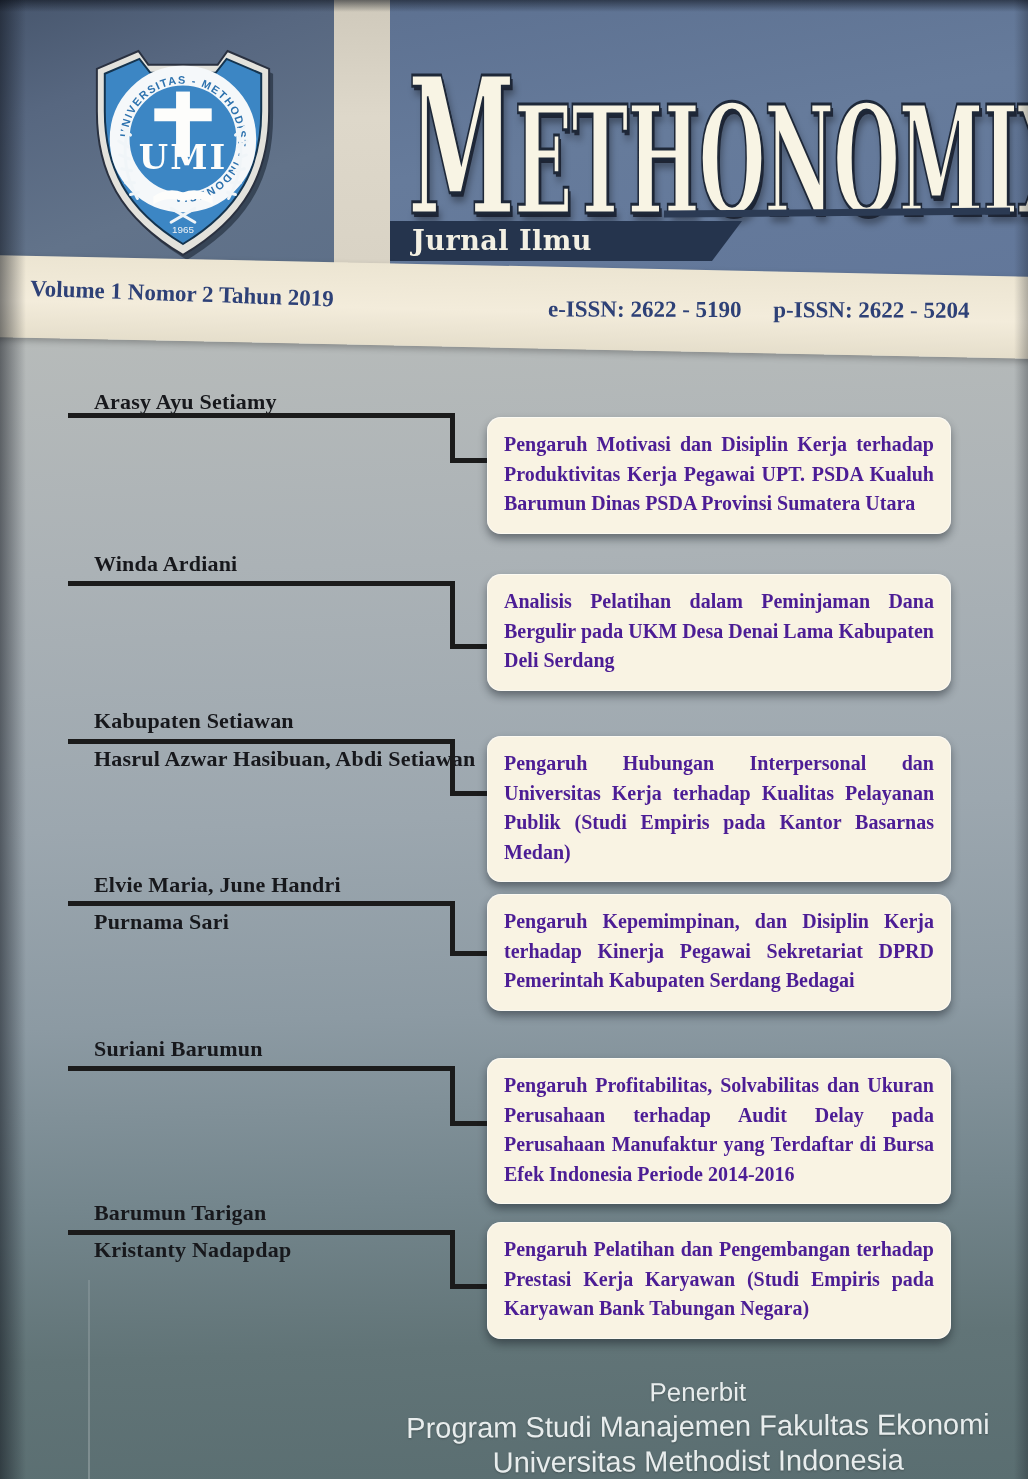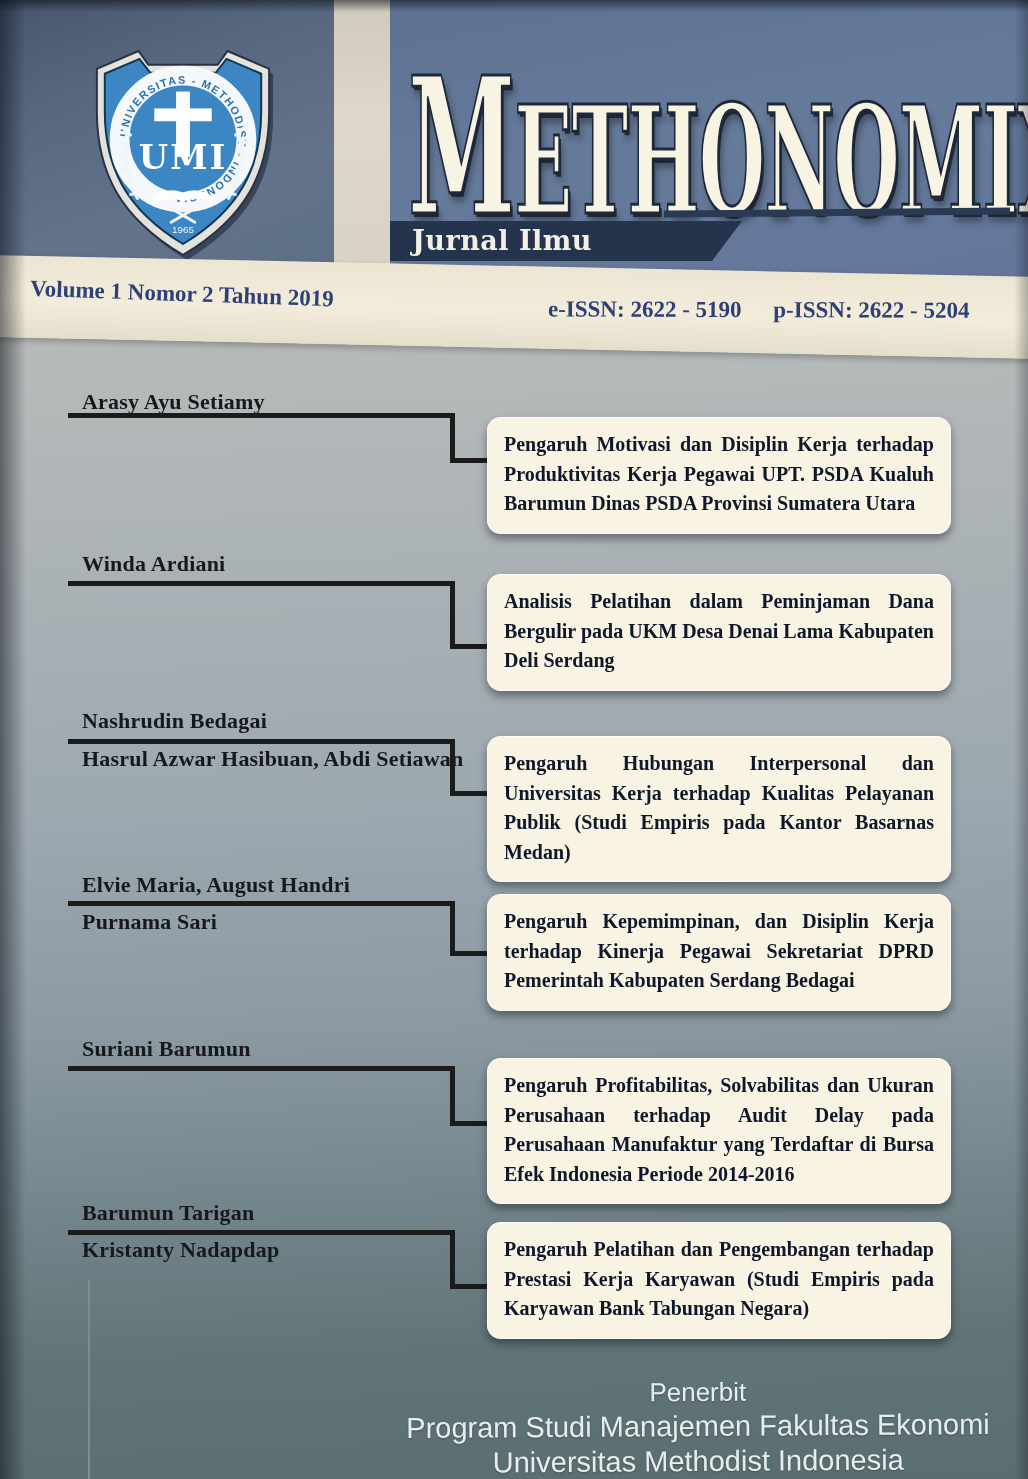--- a/index.html
+++ b/index.html
@@ -51,29 +51,29 @@
     transform:rotate(1.2deg);
     box-shadow:0 3px 6px rgba(0,0,0,.25);
   }
   .issue-volume{position:absolute;left:46px;top:22px;
     font-weight:bold;font-size:23px;color:#2e4177;transform:rotate(.8deg);}
   .issue-issn{position:absolute;right:74px;top:26px;white-space:nowrap;
     font-weight:bold;font-size:23px;color:#2e4177;transform:rotate(-1deg);}
   .issue-issn span{margin-left:26px;}
   .issue-issn span:first-child{margin-left:0;}
   
-  .author{position:absolute;left:82px;z-index:4;font-weight:bold;font-size:22px;
+  .author{position:absolute;left:94px;z-index:4;font-weight:bold;font-size:22px;
     color:#17181c;letter-spacing:.2px;white-space:nowrap;}
   .hline{position:absolute;left:68px;width:387px;height:5px;background:#1b1b1b;z-index:4;}
   .vline{position:absolute;left:450px;width:5px;background:#1b1b1b;z-index:4;}
   .stub{position:absolute;left:450px;width:42px;height:5px;background:#1b1b1b;z-index:4;}
   .tbox{
     position:absolute;left:487px;width:464px;z-index:4;box-sizing:border-box;
     background:#f9f3e3;border-radius:14px;padding:13px 17px 15px;
-    color:#0f172a;font-weight:bold;font-size:20px;line-height:1.48;
+    color:#4c1d95;font-weight:bold;font-size:20px;line-height:1.48;
     text-align:justify;
     box-shadow:0 5px 9px rgba(18,24,30,.45), inset 0 0 0 1px rgba(255,255,255,.55);
   }
   
   .publisher{position:absolute;left:368px;top:1376px;width:660px;z-index:4;
     text-align:center;color:#e8eded;font-family:"Liberation Sans",sans-serif;
     transform:rotate(-.4deg);text-shadow:0 1px 2px rgba(0,0,0,.25);}
   .publisher .p-label{font-size:26px;line-height:1.25;}
   .publisher .p-line{font-size:29px;line-height:1.22;}
   
@@ -134,28 +134,28 @@
     <div class="vline" style="top:413px;height:50px"></div>
     <div class="stub" style="top:458px"></div>
     <div class="tbox" style="top:417px">Pengaruh Motivasi dan Disiplin Kerja terhadap Produktivitas Kerja Pegawai UPT. PSDA Kualuh Barumun Dinas PSDA Provinsi Sumatera Utara</div>
 
     <div class="author" style="top:551px">Winda Ardiani</div>
     <div class="hline" style="top:581px"></div>
     <div class="vline" style="top:581px;height:68px"></div>
     <div class="stub" style="top:644px"></div>
     <div class="tbox" style="top:574px">Analisis Pelatihan dalam Peminjaman Dana Bergulir pada UKM Desa Denai Lama Kabupaten Deli Serdang</div>
 
-    <div class="author" style="top:708px">Nashrudin Bedagai</div>
+    <div class="author" style="top:708px">Kabupaten Setiawan</div>
     <div class="author" style="top:746px">Hasrul Azwar Hasibuan, Abdi Setiawan</div>
     <div class="hline" style="top:739px"></div>
     <div class="vline" style="top:739px;height:57px"></div>
     <div class="stub" style="top:791px"></div>
     <div class="tbox" style="top:736px">Pengaruh Hubungan Interpersonal dan Universitas Kerja terhadap Kualitas Pelayanan Publik (Studi Empiris pada Kantor Basarnas Medan)</div>
 
-    <div class="author" style="top:872px">Elvie Maria, August Handri</div>
+    <div class="author" style="top:872px">Elvie Maria, June Handri</div>
     <div class="author" style="top:909px">Purnama Sari</div>
     <div class="hline" style="top:901px"></div>
     <div class="vline" style="top:901px;height:55px"></div>
     <div class="stub" style="top:951px"></div>
     <div class="tbox" style="top:894px">Pengaruh Kepemimpinan, dan Disiplin Kerja terhadap Kinerja Pegawai Sekretariat DPRD Pemerintah Kabupaten Serdang Bedagai</div>
 
     <div class="author" style="top:1036px">Suriani Barumun</div>
     <div class="hline" style="top:1066px"></div>
     <div class="vline" style="top:1066px;height:60px"></div>
     <div class="stub" style="top:1121px"></div>

